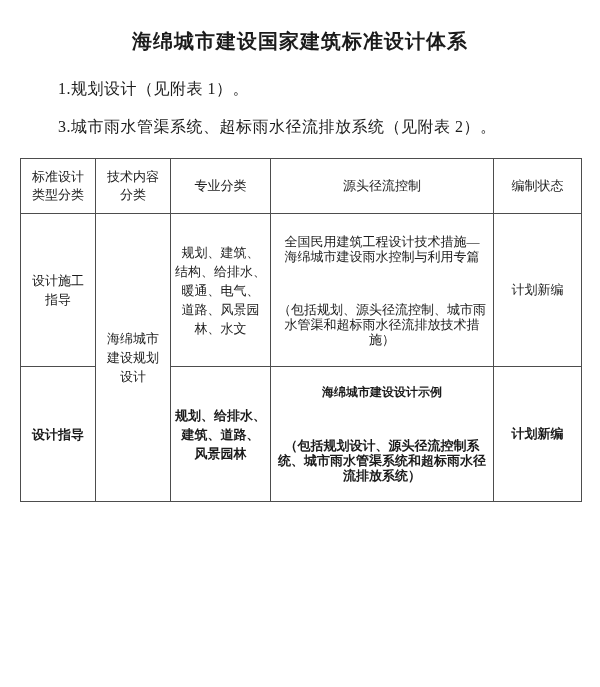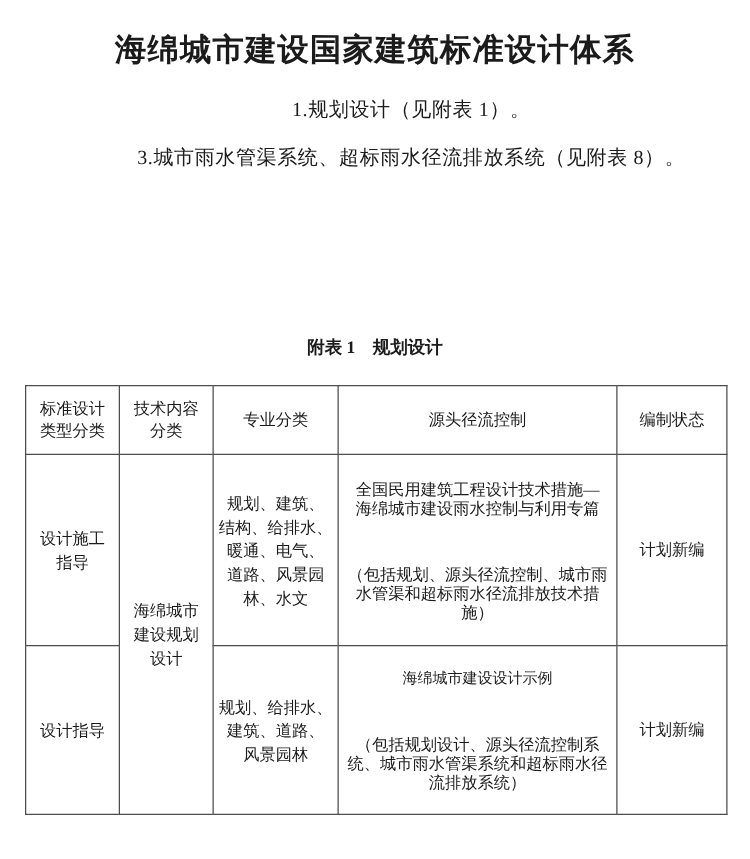--- a/index.html
+++ b/index.html
@@ -14,29 +14,28 @@
     color: #1b1b1b;
     overflow: hidden;
   }
   .page {
     position: relative;
     width: 600px;
     height: 687px;
   }
   .doc-title {
     margin: 26px 0 0 0;
-    font-size: 25px;
+    font-size: 20px;
     line-height: 30px;
     font-weight: bold;
     text-align: center;
     letter-spacing: 1px;
   }
   .intro-list {
     margin: 22px 0 2px 58px;
-    text-align: center;
   }
   .intro-item {
     font-size: 16px;
     line-height: 22px;
     margin-bottom: 16px;
     letter-spacing: 0.5px;
   }
   .table-caption {
     margin-top: 132px;
     text-align: center;
@@ -61,21 +60,21 @@
     text-align: center;
     vertical-align: middle;
     padding: 2px;
     white-space: pre-line;
   }
   .std-table th {
     height: 50px;
     line-height: 18px;
   }
   .std-table tr.row-1 > td { height: 148px; }
-  .std-table tr.row-2 > td { height: 106px; }
+  .std-table tr.row-2 > td { height: 106px; font-weight: bold; }
   .std-table td.cell-type,
   .std-table td.cell-tech,
   .std-table td.cell-majors {
     line-height: 19px;
   }
   .name-title {
     line-height: 15px;
   }
   .name-title.small {
     font-size: 12px;
@@ -88,26 +87,23 @@
 </style>
 </head>
 <body>
 
 <div class="page">
 
   <h1 class="doc-title">海绵城市建设国家建筑标准设计体系</h1>
 
   <div class="intro-list">
     <div class="intro-item">1.规划设计（见附表 1）。</div>
-    <div class="intro-item">3.城市雨水管渠系统、超标雨水径流排放系统（见附表 8）。</div>
+    <div class="intro-item">3.城市雨水管渠系统、超标雨水径流排放系统（见附表 2）。</div>
   </div>
 
-  <div class="table-caption">
-    <span class="caption-label">附表 1</span><span class="caption-title">规划设计</span>
-  </div>
 
   <table class="std-table">
     <colgroup>
       <col style="width:75px">
       <col style="width:75px">
       <col style="width:100px">
       <col style="width:223px">
       <col style="width:88px">
     </colgroup>
     <thead>

